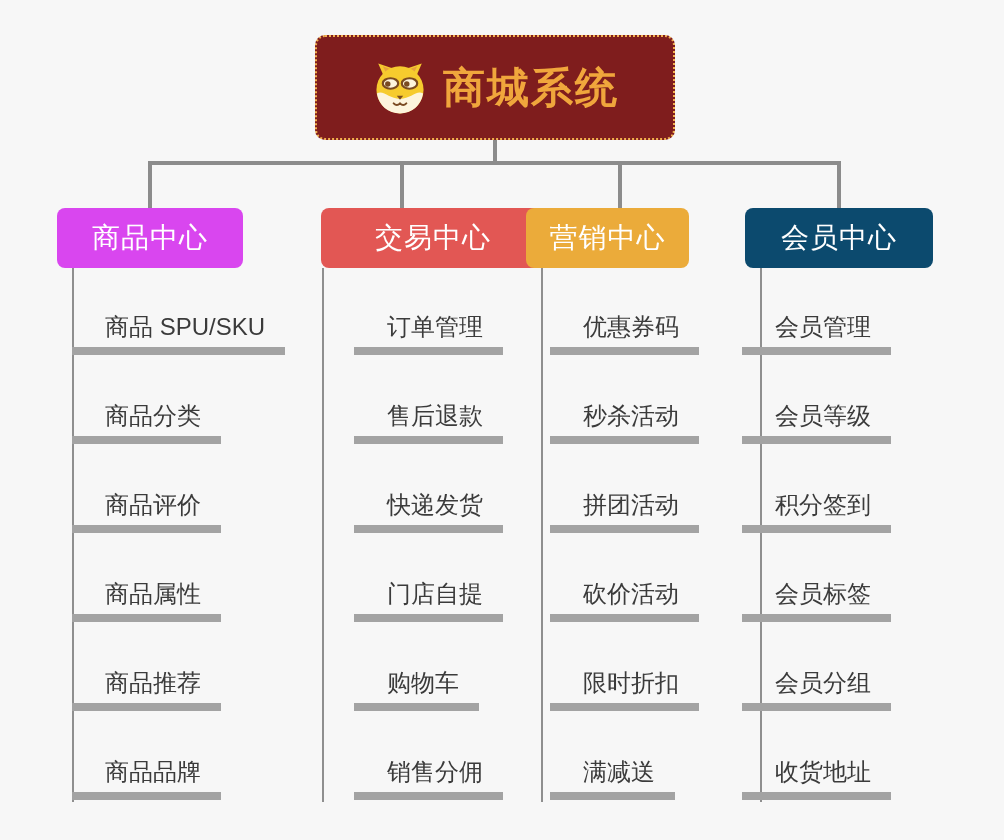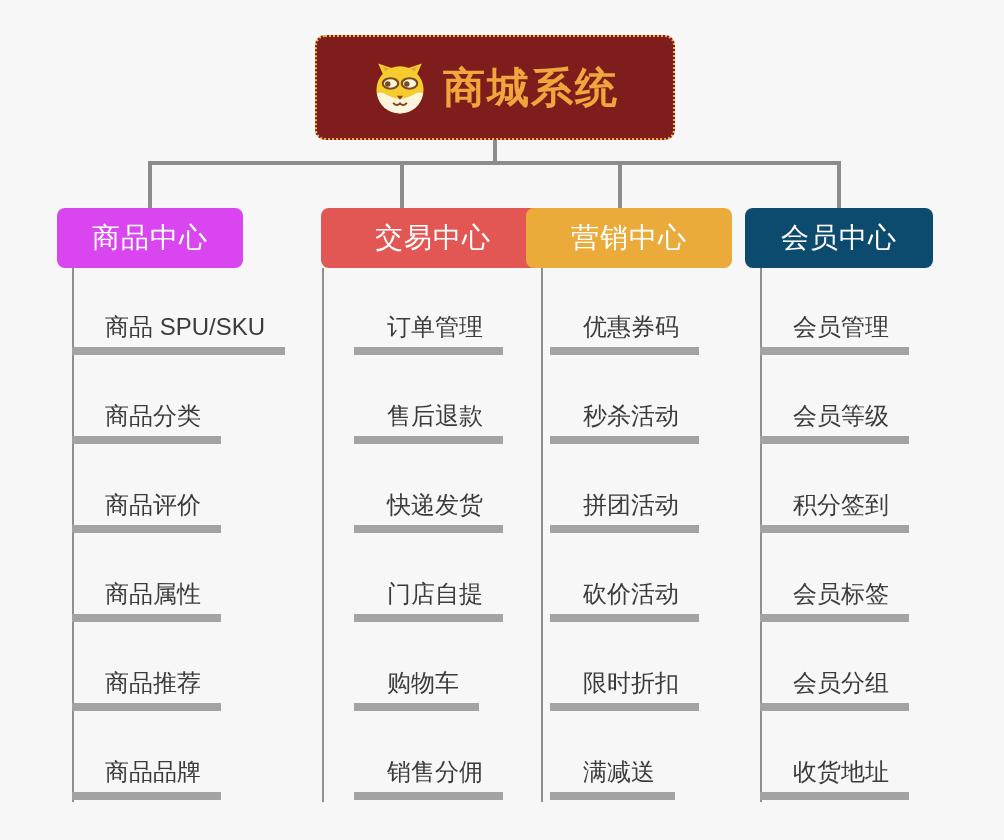--- a/index.html
+++ b/index.html
@@ -26,40 +26,40 @@
   .root-icon { width:58px; height:58px; display:block; }
 
   
   .branch {
     position:absolute; top:208px; height:60px; border-radius:8px;
     color:#ffffff; font-size:28px; letter-spacing:1px;
     display:flex; align-items:center; justify-content:center; white-space:nowrap;
   }
   .b0 { left:57px;  width:186px; }
   .b1 { left:321px; width:224px; }
-  .b2 { left:526px; width:206px; }
+  .b2 { left:526px; width:163px; }
   .b3 { left:745px; width:188px; }
 
   
   .t0 { left:72px;  top:268px; height:534px; }
   .t1 { left:322px; top:268px; height:534px; }
   .t2 { left:541px; top:268px; height:534px; }
   .t3 { left:760px; top:268px; height:534px; }
 
   
   .leaf {
     position:absolute; box-sizing:border-box; height:42px;
     padding:0 20px 6px 33px; border-bottom:8px solid #a3a3a3;
     display:flex; align-items:center; white-space:nowrap;
     font-size:24px; color:#3B3B3B;
   }
   .c0 { left:72px; }
   .c1 { left:330px;margin-left:24px; }
   .c2 { left:530px;margin-left:20px; }
-  .c3 { left:760px; }
+  .c3 { left:742px; }
   .r0 { top:313px; } .r1 { top:402px; } .r2 { top:491px; }
   .r3 { top:580px; } .r4 { top:669px; } .r5 { top:758px; }
 </style>
 </head>
 <body>
 
 <div class="canvas">
 
   <div class="conn" style="left:493px; top:140px; width:4px; height:25px;"></div>
   <div class="conn" style="left:148px; top:161px; width:693px; height:4px;"></div>

